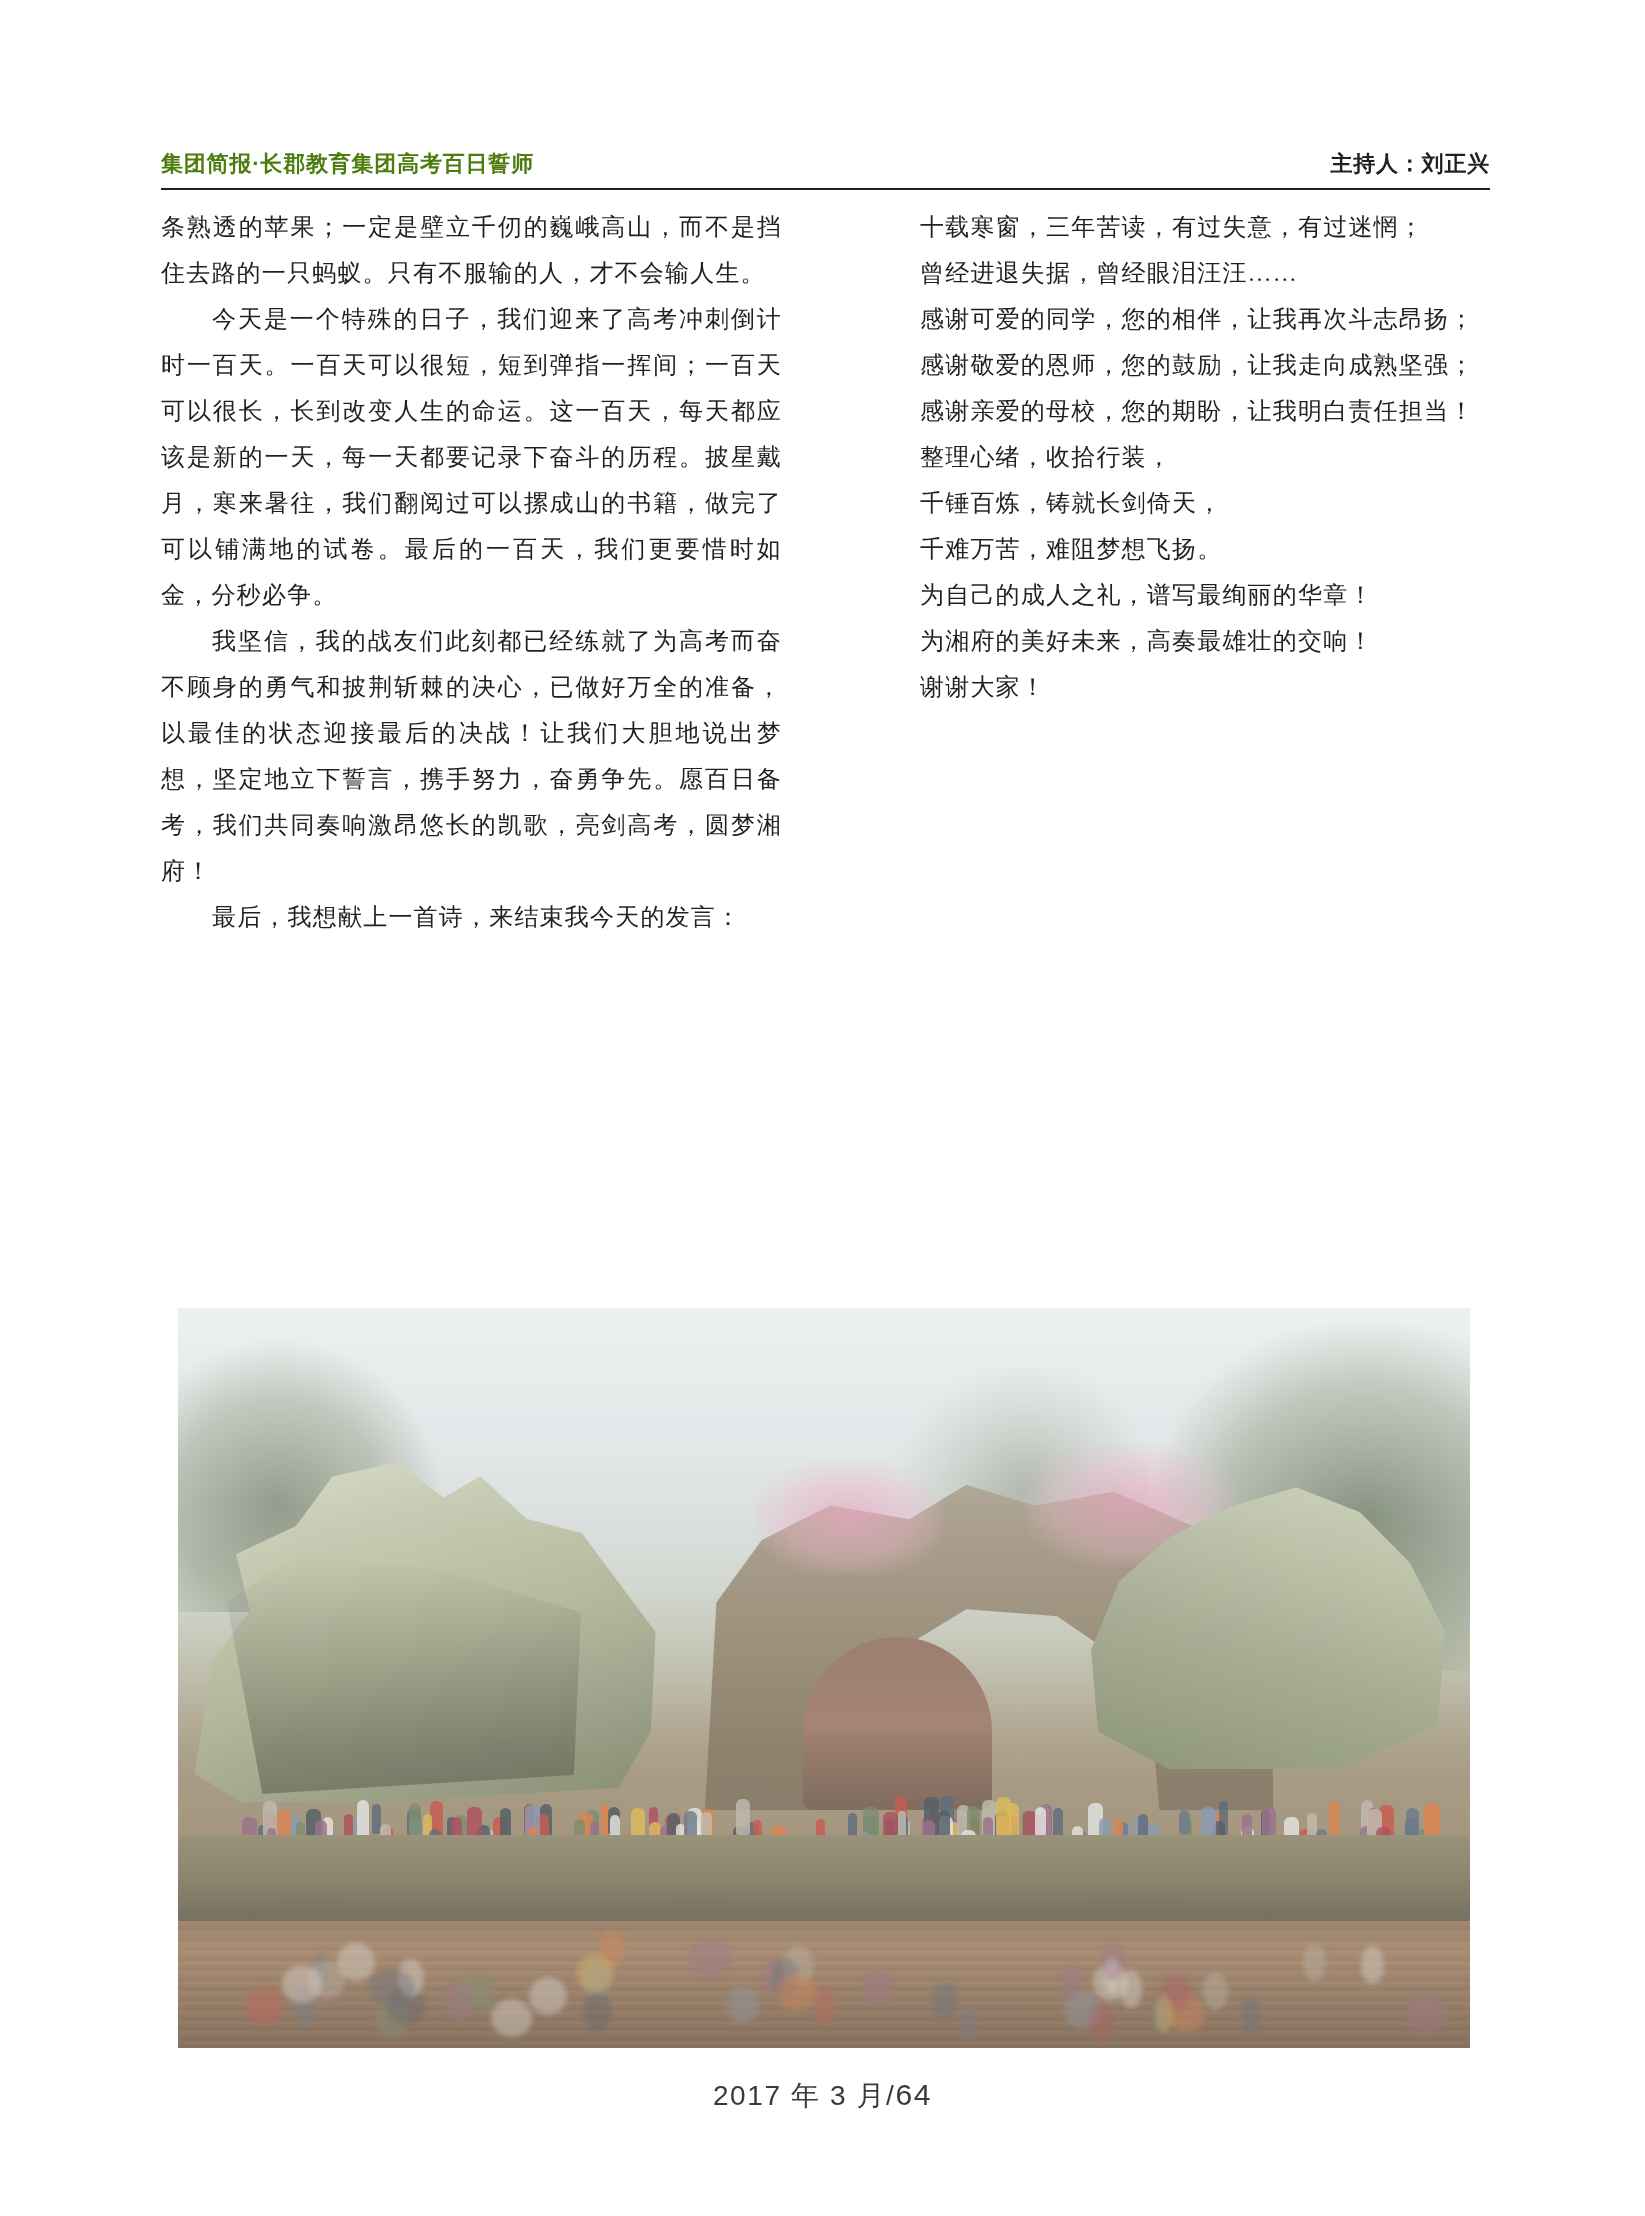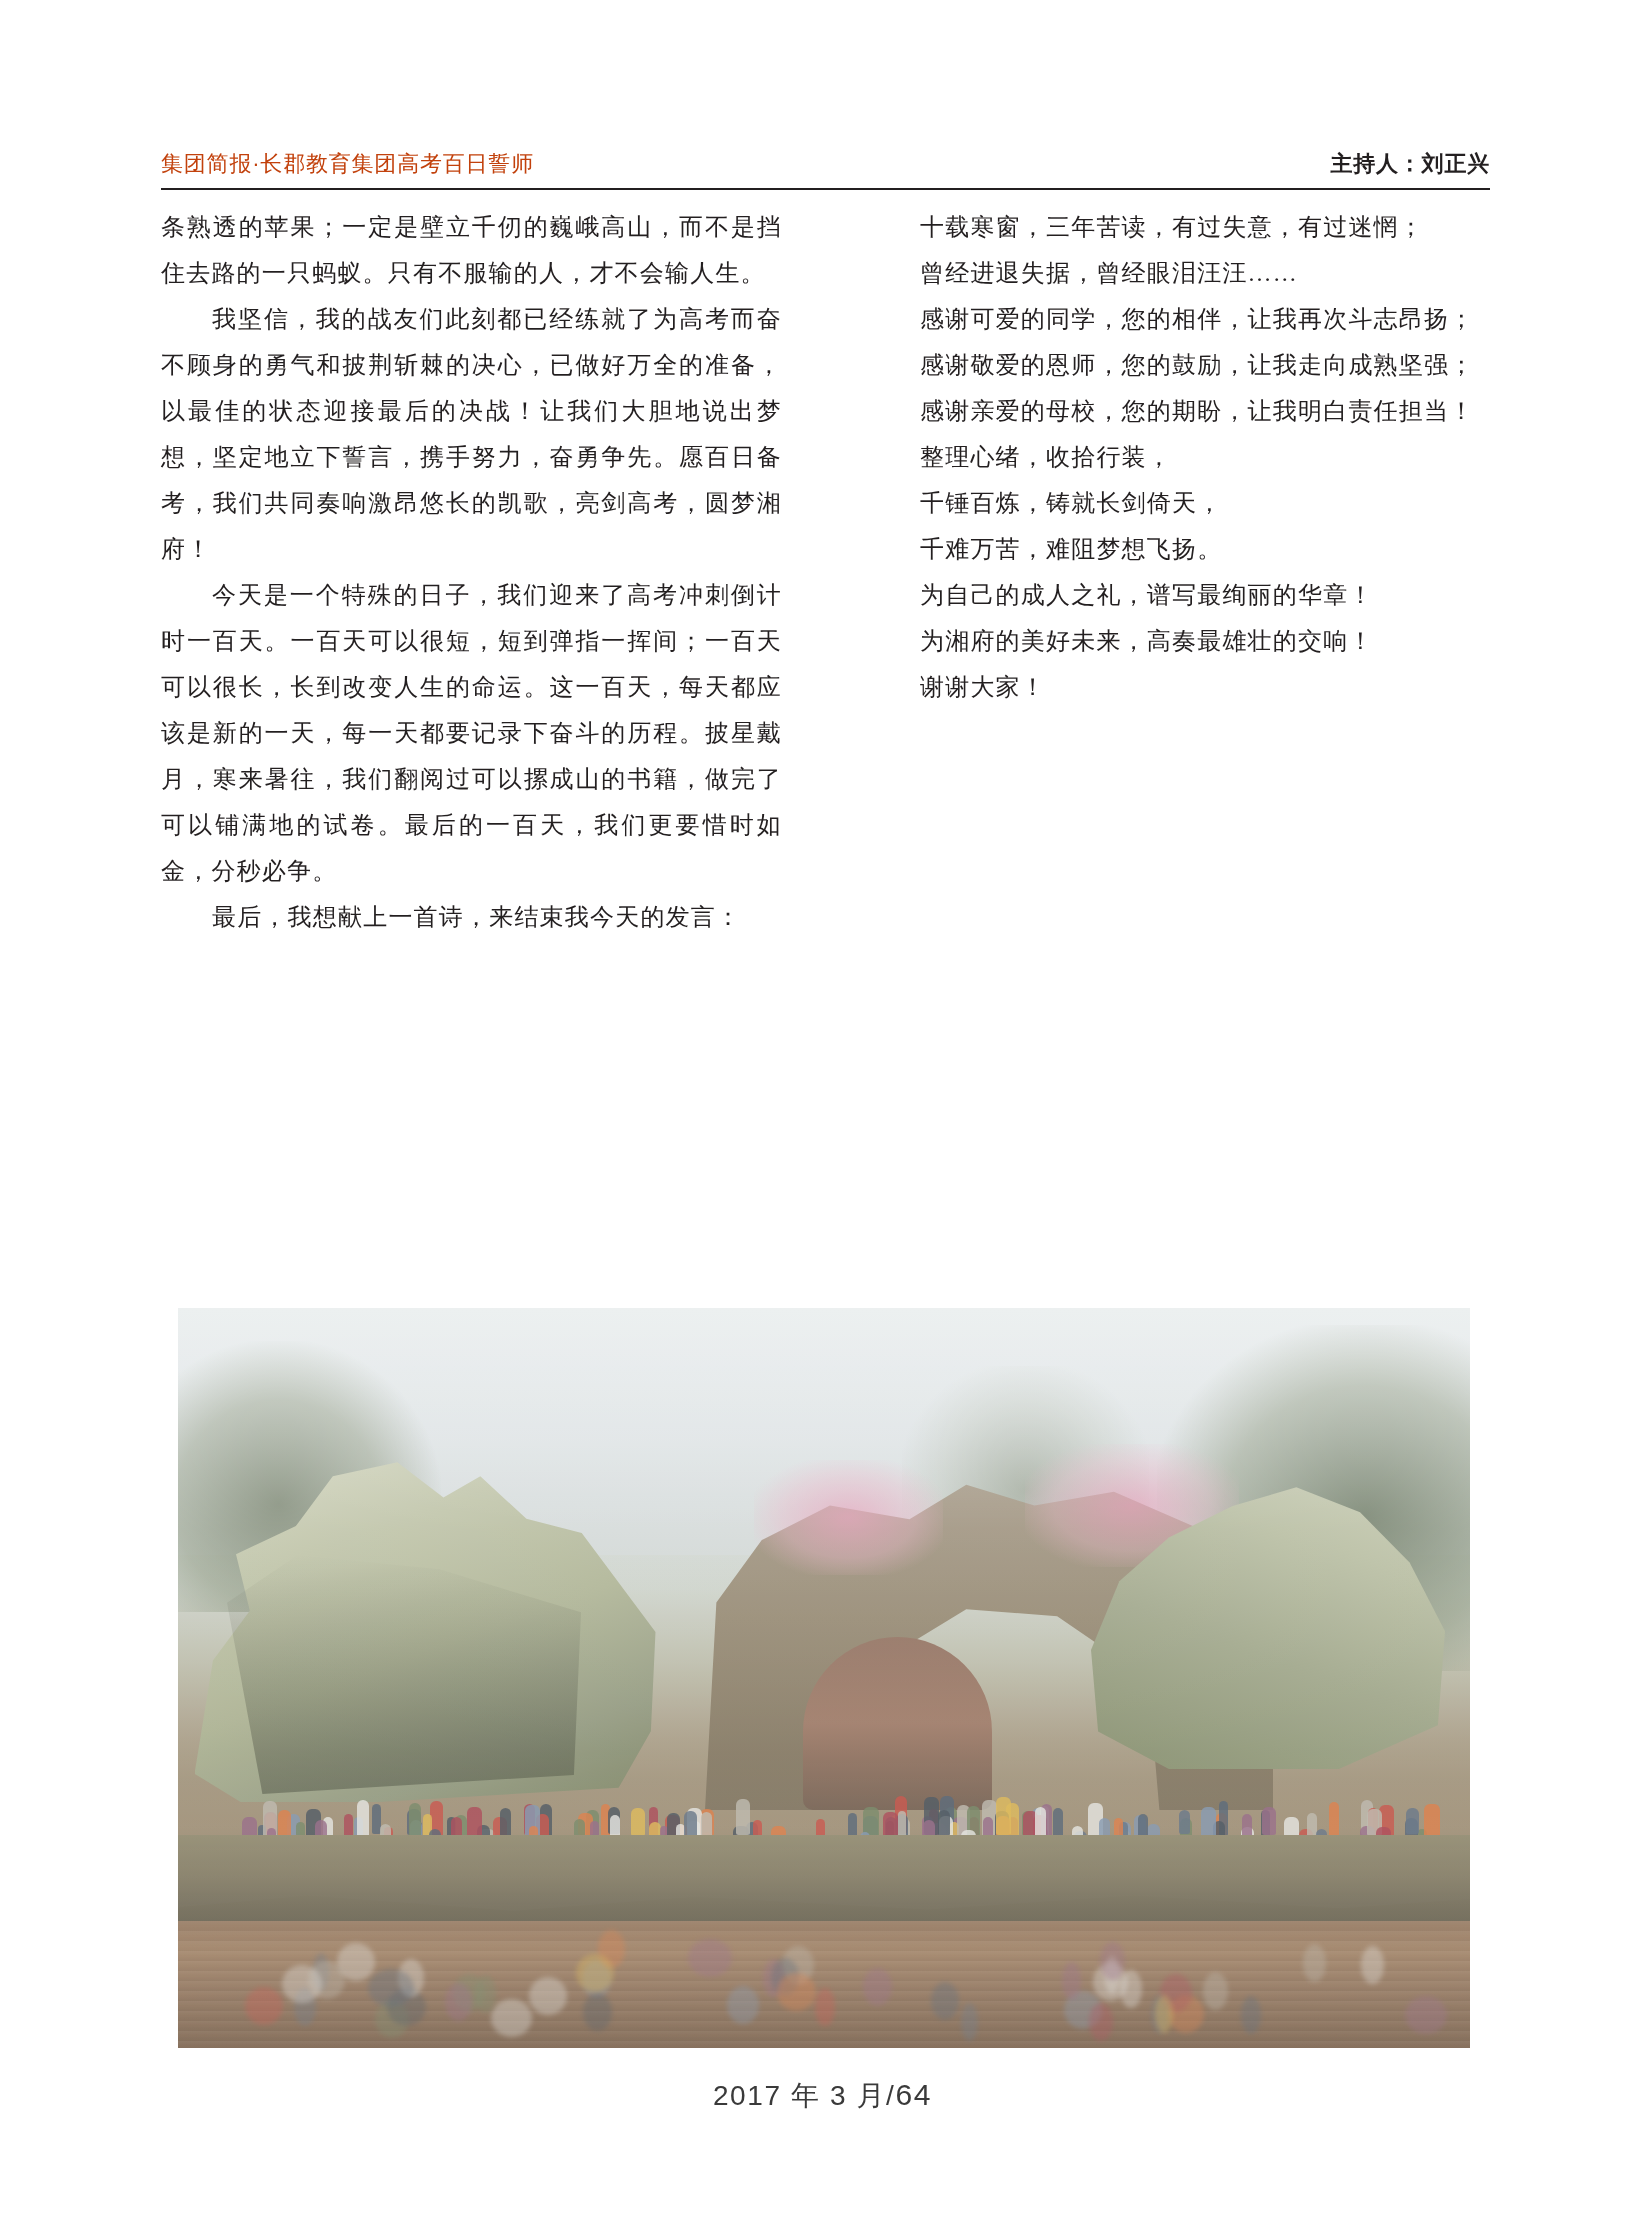--- a/index.html
+++ b/index.html
@@ -29,24 +29,24 @@
     left: 161px;
     top: 136px;
     width: 1329px;
     height: 43px;
     display: flex;
     align-items: flex-end;
     justify-content: space-between;
   }
   .header-left {
     font-family: "Liberation Sans", "DejaVu Sans", sans-serif;
-    font-weight: normal;
+    font-weight: bold;
     font-size: 22px;
     letter-spacing: 0.8px;
-    color: #c2410c;
+    color: #4d7c0f;
     white-space: nowrap;
   }
   .header-right {
     font-family: "Liberation Sans", "DejaVu Sans", sans-serif;
     font-weight: bold;
     font-size: 22px;
     letter-spacing: 0.8px;
     color: #231f20;
     white-space: nowrap;
   }
@@ -257,22 +257,22 @@
 
   <div class="header">
     <div class="header-left">集团简报·长郡教育集团高考百日誓师</div>
     <div class="header-right">主持人：刘正兴</div>
   </div>
   <div class="header-rule"></div>
 
   <div class="columns">
     <div class="col">
       <p>条熟透的苹果；一定是壁立千仞的巍峨高山，而不是挡住去路的一只蚂蚁。只有不服输的人，才不会输人生。</p>
+      <p class="indent">今天是一个特殊的日子，我们迎来了高考冲刺倒计时一百天。一百天可以很短，短到弹指一挥间；一百天可以很长，长到改变人生的命运。这一百天，每天都应该是新的一天，每一天都要记录下奋斗的历程。披星戴月，寒来暑往，我们翻阅过可以摞成山的书籍，做完了可以铺满地的试卷。最后的一百天，我们更要惜时如金，分秒必争。</p>
       <p class="indent">我坚信，我的战友们此刻都已经练就了为高考而奋不顾身的勇气和披荆斩棘的决心，已做好万全的准备，以最佳的状态迎接最后的决战！让我们大胆地说出梦想，坚定地立下誓言，携手努力，奋勇争先。愿百日备考，我们共同奏响激昂悠长的凯歌，亮剑高考，圆梦湘府！</p>
-      <p class="indent">今天是一个特殊的日子，我们迎来了高考冲刺倒计时一百天。一百天可以很短，短到弹指一挥间；一百天可以很长，长到改变人生的命运。这一百天，每天都应该是新的一天，每一天都要记录下奋斗的历程。披星戴月，寒来暑往，我们翻阅过可以摞成山的书籍，做完了可以铺满地的试卷。最后的一百天，我们更要惜时如金，分秒必争。</p>
       <p class="indent">最后，我想献上一首诗，来结束我今天的发言：</p>
     </div>
     <div class="col">
       <p class="indent">十载寒窗，三年苦读，有过失意，有过迷惘；</p>
       <p class="indent">曾经进退失据，曾经眼泪汪汪……</p>
       <p class="indent">感谢可爱的同学，您的相伴，让我再次斗志昂扬；</p>
       <p class="indent">感谢敬爱的恩师，您的鼓励，让我走向成熟坚强；</p>
       <p class="indent">感谢亲爱的母校，您的期盼，让我明白责任担当！</p>
       <p class="indent">整理心绪，收拾行装，</p>
       <p class="indent">千锤百炼，铸就长剑倚天，</p>

